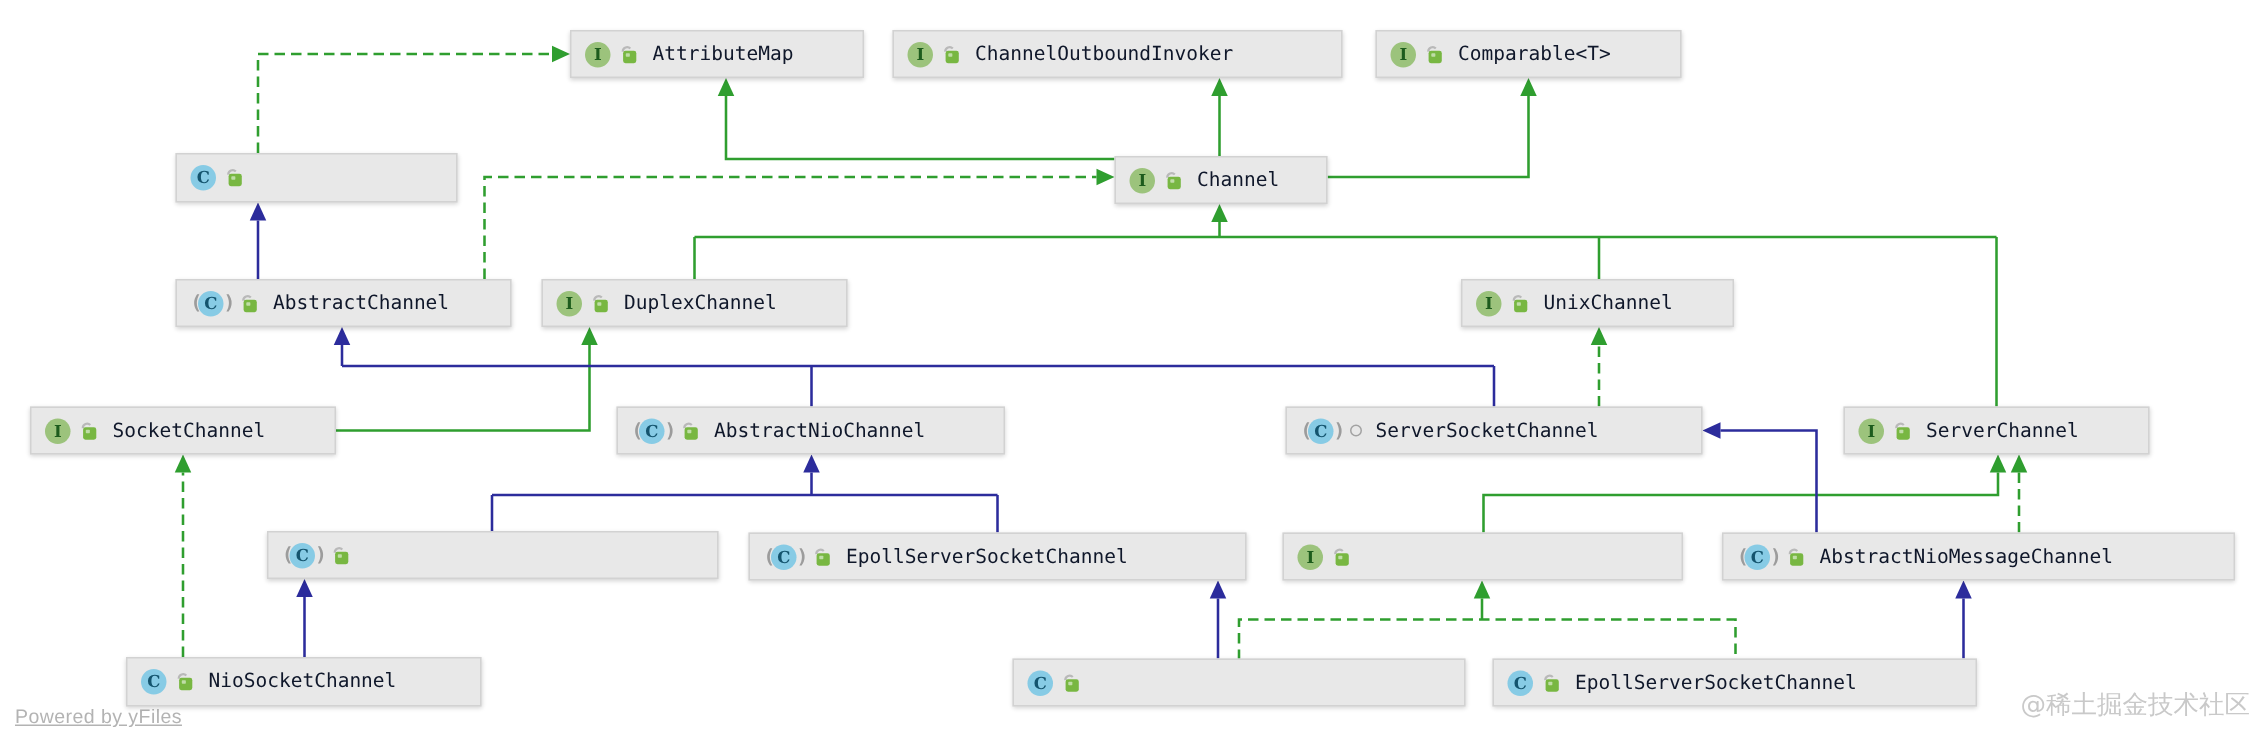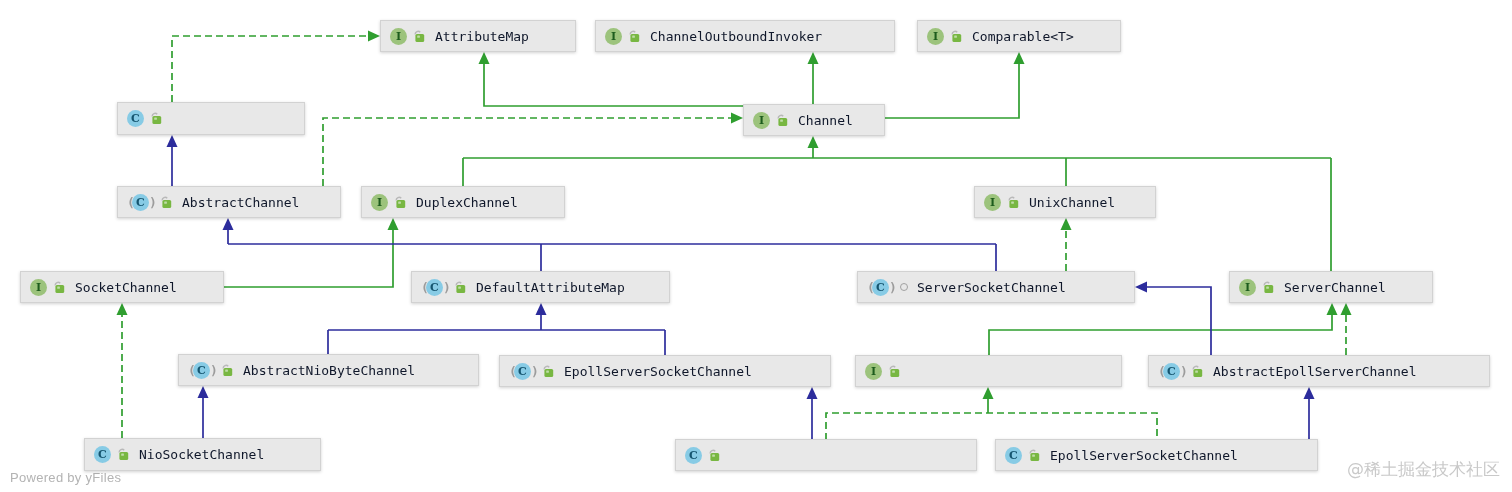--- a/index.html
+++ b/index.html
@@ -16,21 +16,21 @@
            display:flex;align-items:center;justify-content:center;
            font-family:"DejaVu Serif",serif;font-weight:bold;font-size:11px;line-height:1;}
   .icircle{background:#9cc37c;color:#1d5c1d;}
   .ccircle{background:#87cbe5;color:#14546e;}
   .abswrap{display:flex;align-items:center;}
   .paren{color:#9c9c9c;font-size:13px;font-weight:bold;width:5px;display:inline-block;
          font-family:"DejaVu Sans Mono",monospace;line-height:1;}
   .vis{margin-left:6px;display:flex;align-items:center;}
   .pkg{width:8px;height:8px;border:1.5px solid #a2a2a2;border-radius:50%;box-sizing:border-box;}
   #powered{position:absolute;left:10px;bottom:7px;
-           font:13px "Liberation Sans",sans-serif;color:#b3b3b3;letter-spacing:.3px;}
+           font:13px "Liberation Sans",sans-serif;color:#b3b3b3;letter-spacing:.3px;text-decoration:underline;}
   #community{position:absolute;right:12px;bottom:11px;
              font:17px "DejaVu Sans",sans-serif;color:#c9c9c9;}
 </style>
 </head>
 <body>
 
 <div id="canvas">
   <svg id="edge-layer" width="1512" height="492" viewBox="0 0 1512 492">
       <g>
         <polyline points="743,106 484,106 484,64" fill="none" stroke="#2f9e2f" stroke-width="1.7"></polyline>
@@ -232,21 +232,21 @@
         <span class="tcircle ccircle">C</span>
         <span class="paren">)</span>
       </span>
       <span class="vis lock">
         <svg width="13" height="13" viewBox="0 0 13 13">
           <path d="M2.2 4.4 A2.9 2.9 0 0 1 7.2 2.3" fill="none" stroke="#b9b9b9" stroke-width="1.5"></path>
           <rect x="2.4" y="3.9" width="8.8" height="8.2" rx="1.6" fill="#78b742"></rect>
           <rect x="4.2" y="5.5" width="2.7" height="2.3" rx="0.5" fill="#bfdda7"></rect>
         </svg>
       </span>
-      <span class="nlabel">DefaultAttributeMap</span>
+      <span class="nlabel">AbstractNioChannel</span>
     </div>
     <div class="node" style="left: 857px; top: 271px; width: 278px; height: 32px;">
       <span class="abswrap">
         <span class="paren">(</span>
         <span class="tcircle ccircle">C</span>
         <span class="paren">)</span>
       </span>
       <span class="vis">
         <span class="pkg"></span>
       </span>
@@ -269,21 +269,20 @@
         <span class="tcircle ccircle">C</span>
         <span class="paren">)</span>
       </span>
       <span class="vis lock">
         <svg width="13" height="13" viewBox="0 0 13 13">
           <path d="M2.2 4.4 A2.9 2.9 0 0 1 7.2 2.3" fill="none" stroke="#b9b9b9" stroke-width="1.5"></path>
           <rect x="2.4" y="3.9" width="8.8" height="8.2" rx="1.6" fill="#78b742"></rect>
           <rect x="4.2" y="5.5" width="2.7" height="2.3" rx="0.5" fill="#bfdda7"></rect>
         </svg>
       </span>
-      <span class="nlabel">AbstractNioByteChannel</span>
     </div>
     <div class="node" style="left: 499px; top: 355px; width: 332px; height: 32px;">
       <span class="abswrap">
         <span class="paren">(</span>
         <span class="tcircle ccircle">C</span>
         <span class="paren">)</span>
       </span>
       <span class="vis lock">
         <svg width="13" height="13" viewBox="0 0 13 13">
           <path d="M2.2 4.4 A2.9 2.9 0 0 1 7.2 2.3" fill="none" stroke="#b9b9b9" stroke-width="1.5"></path>
@@ -309,21 +308,21 @@
         <span class="tcircle ccircle">C</span>
         <span class="paren">)</span>
       </span>
       <span class="vis lock">
         <svg width="13" height="13" viewBox="0 0 13 13">
           <path d="M2.2 4.4 A2.9 2.9 0 0 1 7.2 2.3" fill="none" stroke="#b9b9b9" stroke-width="1.5"></path>
           <rect x="2.4" y="3.9" width="8.8" height="8.2" rx="1.6" fill="#78b742"></rect>
           <rect x="4.2" y="5.5" width="2.7" height="2.3" rx="0.5" fill="#bfdda7"></rect>
         </svg>
       </span>
-      <span class="nlabel">AbstractEpollServerChannel</span>
+      <span class="nlabel">AbstractNioMessageChannel</span>
     </div>
     <div class="node" style="left: 84px; top: 438px; width: 237px; height: 33px;">
       <span class="tcircle ccircle">C</span>
       <span class="vis lock">
         <svg width="13" height="13" viewBox="0 0 13 13">
           <path d="M2.2 4.4 A2.9 2.9 0 0 1 7.2 2.3" fill="none" stroke="#b9b9b9" stroke-width="1.5"></path>
           <rect x="2.4" y="3.9" width="8.8" height="8.2" rx="1.6" fill="#78b742"></rect>
           <rect x="4.2" y="5.5" width="2.7" height="2.3" rx="0.5" fill="#bfdda7"></rect>
         </svg>
       </span>

